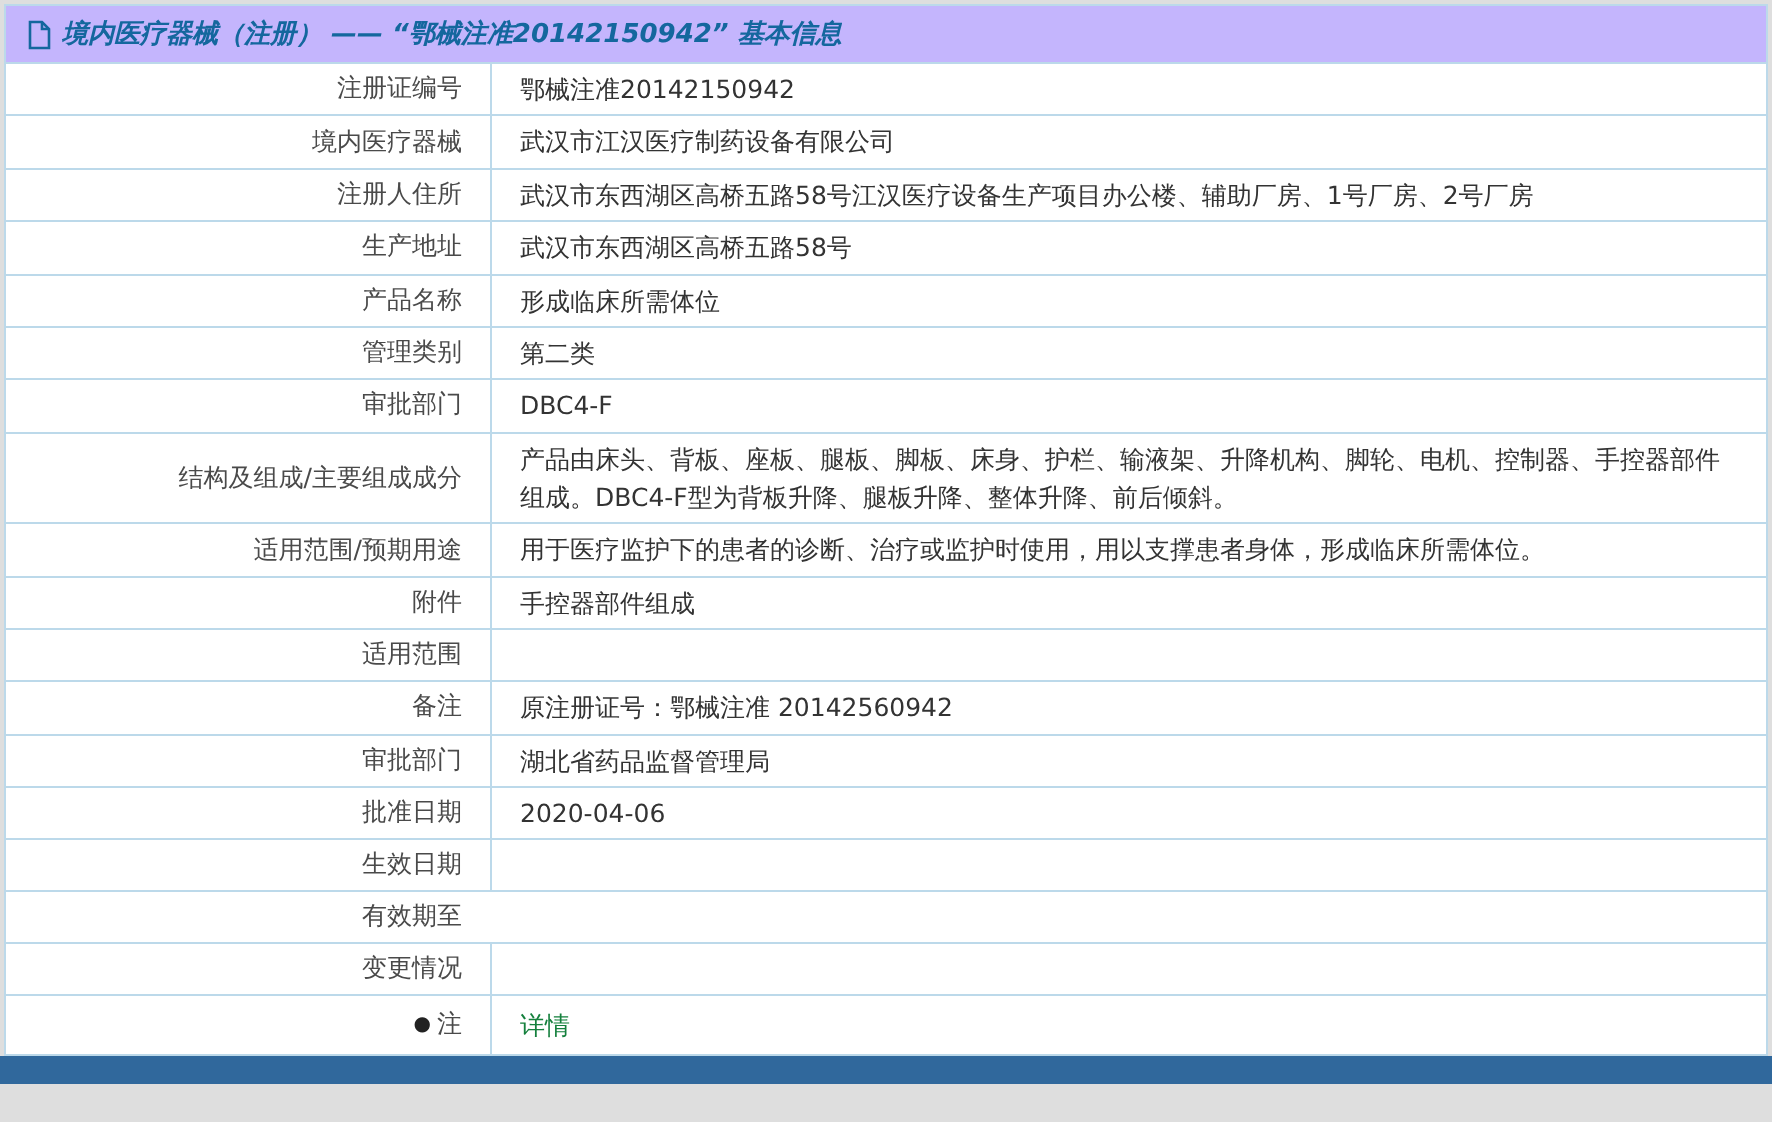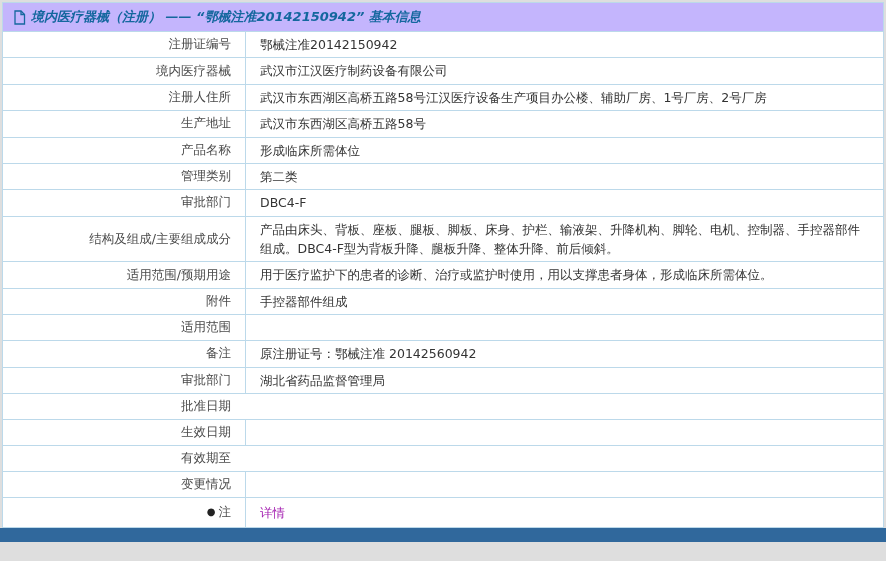--- a/index.html
+++ b/index.html
@@ -71,21 +71,21 @@
     line-height: 1.55;
   }
   .row.row-note .cell { min-height: 29px; }
   .note-icon {
     font-size: 10px;
     color: #222;
     margin-right: 3px;
     line-height: 1;
   }
   .detail-link {
-    color: #a21caf;
+    color: #15803d;
     text-decoration: none;
     cursor: pointer;
   }
   
   .footer-bar {
     height: 14px;
     background: #30689c;
     margin-top: 0;
   }
 </style>
@@ -167,20 +167,21 @@
       <div class="cell value">原注册证号：鄂械注准 20142560942</div>
     </div>
 
     <div class="row">
       <div class="cell label">审批部门</div>
       <div class="cell value">湖北省药品监督管理局</div>
     </div>
 
     <div class="row">
       <div class="cell label">批准日期</div>
+      <div class="cell value">2020-04-06</div>
     </div>
 
     <div class="row">
       <div class="cell label">生效日期</div>
       <div class="cell value"></div>
     </div>
 
     <div class="row">
       <div class="cell label">有效期至</div>
     </div>

